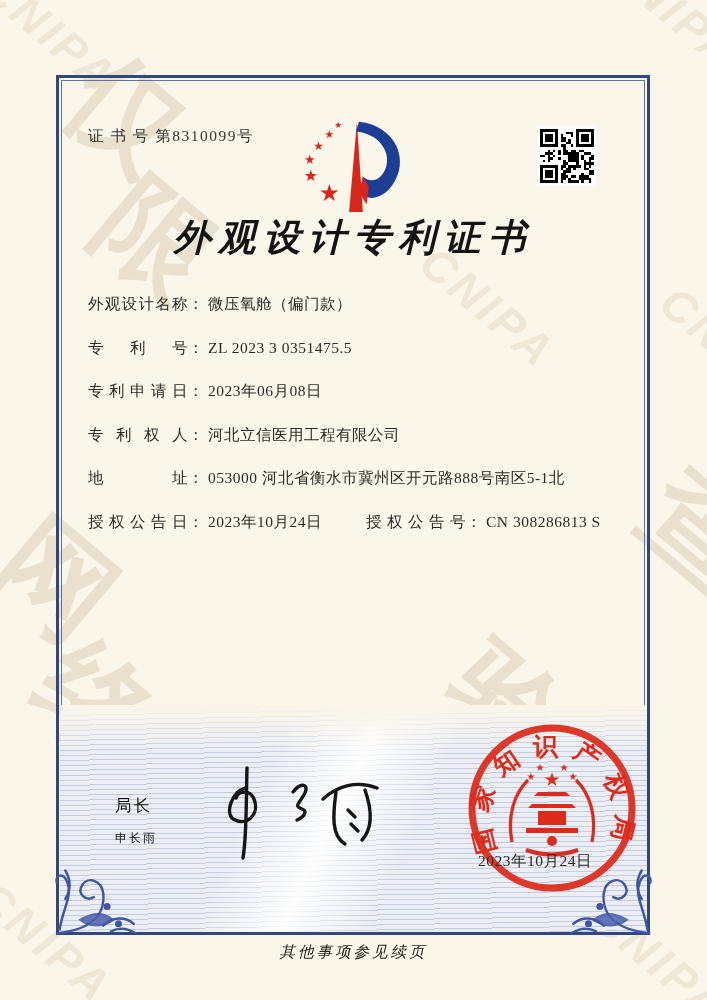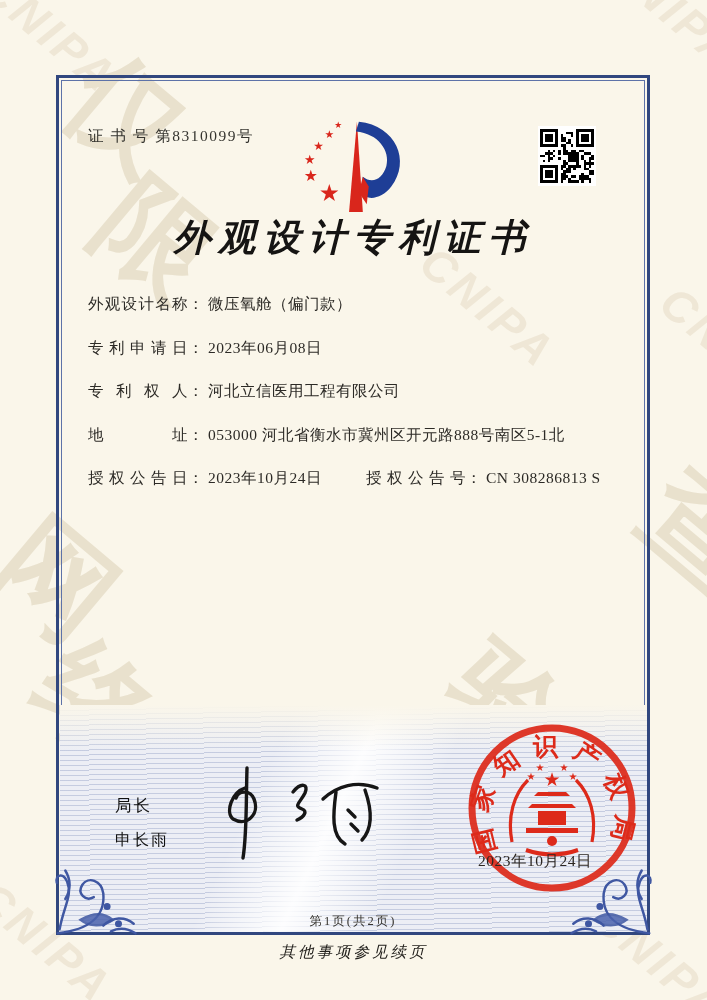--- a/index.html
+++ b/index.html
@@ -44,21 +44,21 @@
 
   
   .body-text { position:absolute; left:88px; top:592px; width:534px; z-index:2;
                font-style:italic; font-size:14.5px; line-height:24px; letter-spacing:1.2px; color:#23211d; }
   .body-text p { text-indent:2em; margin-bottom:2px; }
 
   
   .role { position:absolute; left:115px; top:795px; font-family:Liberation Mono, monospace;
           font-size:16.5px; color:#111; z-index:3; letter-spacing:2px; }
   .dirname { position:absolute; left:115px; top:830px; font-family:"Liberation Sans","DejaVu Sans",sans-serif;
-             font-size:16px; color:#111; z-index:3; letter-spacing:2px; }
+             font-size:12px; color:#111; z-index:3; letter-spacing:2px; }
   .signature { position:absolute; left:205px; top:762px; width:190px; height:100px; z-index:3; }
 
   
   .seal { position:absolute; left:458px; top:714px; width:188px; height:188px; z-index:3; }
   .seal-date { position:absolute; left:478px; top:851px; width:130px; font-size:15.5px; color:#2b2622;
                letter-spacing:.5px; z-index:4; }
 
   
   .flourish { position:absolute; width:95px; height:95px; z-index:2; }
   .flourish.bl { left:52px; top:842px; }
@@ -255,20 +255,23 @@
       </svg>
   </div>
 
   <div class="title">外观设计专利证书</div>
 
   <div class="fields">
     <div class="frow">
       <span class="lbl">外观设计名称</span><span class="colon">：</span><span>微压氧舱（偏门款）</span>
     </div>
     <div class="frow">
+      <span class="lbl">专利号</span><span class="colon">：</span><span>ZL 2023 3 0351475.5</span>
+    </div>
+    <div class="frow">
       <span class="lbl">专利申请日</span><span class="colon">：</span><span>2023年06月08日</span>
     </div>
     <div class="frow">
       <span class="lbl">专利权人</span><span class="colon">：</span><span>河北立信医用工程有限公司</span>
     </div>
     <div class="frow">
       <span class="lbl">地址</span><span class="colon">：</span><span>053000 河北省衡水市冀州区开元路888号南区5-1北</span>
     </div>
     <div class="frow dual">
       <span>
@@ -345,16 +348,15 @@
       <path d="M8,92 C12,68 22,56 16,42 C12,32 3,34 5,43"></path>
       <path d="M30,82 C44,74 54,74 64,82 C54,89 40,90 30,82 Z" fill="#4a62ad" opacity=".85"></path>
       <path d="M54,88 C64,79 76,78 86,86"></path>
       <path d="M62,94 C72,89 80,91 88,96"></path>
       <circle cx="58" cy="68" r="2.4" fill="#3f57a2"></circle>
       <circle cx="70" cy="86" r="2.4" fill="#3f57a2"></circle>
       <path d="M14,60 C20,50 20,40 14,30"></path>
     </svg>
   </div>
 
-  <div class="page-ind">第1页(共2页)</div>
   <div class="cont-note">其他事项参见续页</div>
 
 </div>
 
 </body></html>

